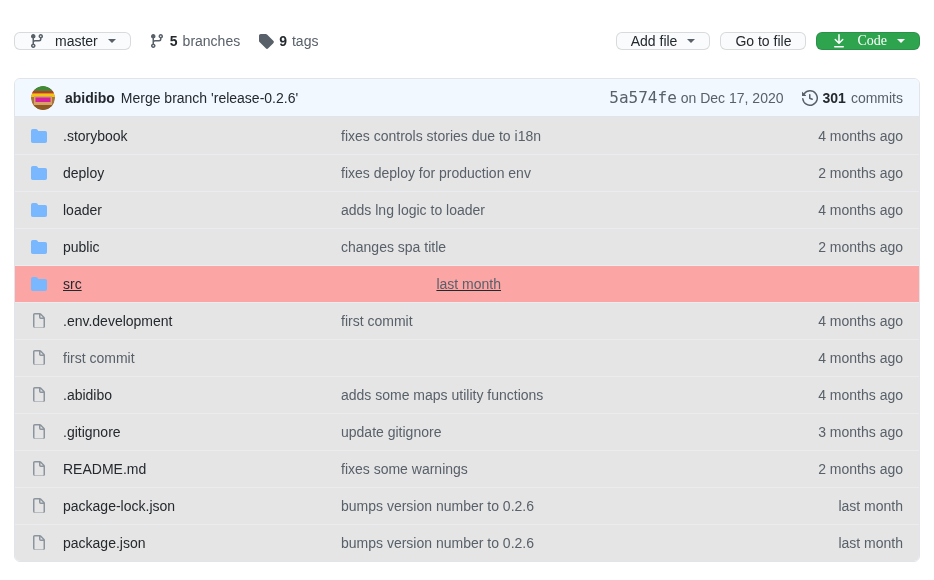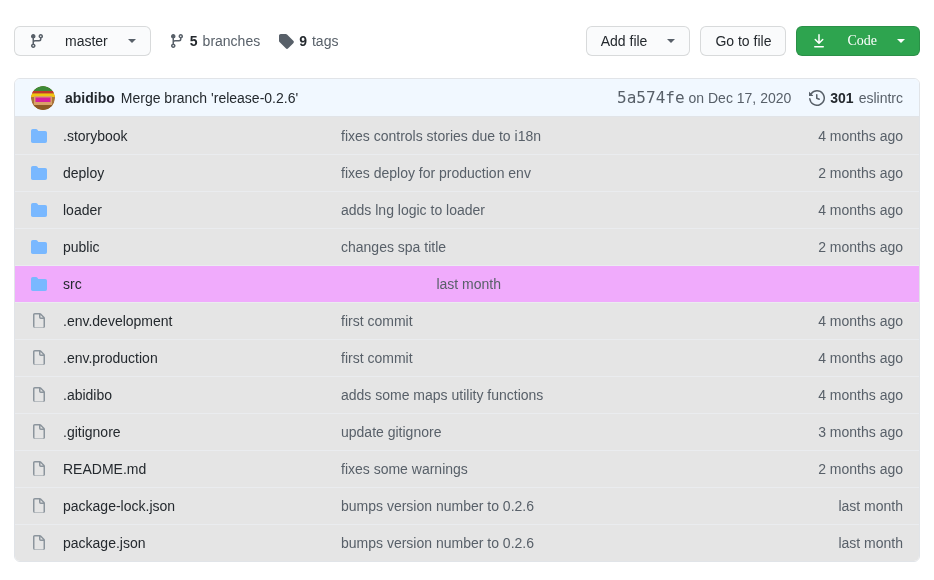--- a/index.html
+++ b/index.html
@@ -4,21 +4,21 @@
 <style>
   * { margin: 0; padding: 0; box-sizing: border-box; }
   html, body { width: 934px; height: 580px; background: #ffffff;
     font-family: "Liberation Sans", "DejaVu Sans", sans-serif;
     font-size: 14px; color: #24292e; }
   .page { padding: 24px 14px 0 14px; }
 
   
   .toolbar { display: flex; align-items: center; justify-content: space-between; height: 34px; }
   .toolbar-left, .toolbar-right { display: flex; align-items: center; }
-  .btn { display: inline-flex; align-items: center; gap: 20px; height: 30px;
+  .btn { display: inline-flex; align-items: center; gap: 10px; height: 18px;
     padding: 0 14px; border: 1px solid rgba(27,31,35,.15); border-radius: 6px;
     background: #fafbfc; color: #24292e; font-size: 14px; cursor: pointer; white-space: nowrap; }
   .btn svg { fill: #586069; }
   .caret { width: 0; height: 0; border-left: 4px solid transparent;
     border-right: 4px solid transparent; border-top: 4px solid #586069; display: inline-block; }
   .btn-primary { background: #2ea44f; border-color: rgba(27,31,35,.15); color: #ffffff; font-weight: 500; font-family: Liberation Serif, serif; }
   .btn-primary svg { fill: #ffffff; }
   .btn-primary .caret { border-top-color: #ffffff; }
   .meta-link { display: inline-flex; align-items: center; gap: 5px; margin-left: 18px;
     color: #586069; text-decoration: none; cursor: pointer; }
@@ -38,21 +38,21 @@
   .commit-hash { font-family: "DejaVu Sans Mono", "Liberation Mono", monospace;
     font-size: 16px; color: #586069; cursor: pointer; }
   .commit-date { margin-left: 4px; white-space: nowrap; }
   .commit-history { display: inline-flex; align-items: center; gap: 5px; margin-left: 18px; cursor: pointer; }
   .commit-history svg { fill: #586069; }
   .commit-history .num { font-weight: 700; color: #24292e; }
 
   .row { display: flex; align-items: center; height: 37px; padding: 0 16px;
     border-top: 1px solid #eaecef; background: #e5e5e5; cursor: pointer; }
   .row:first-of-type { border-top: none; }
-  .row.highlight { background: #f0abfc; }
+  .row.highlight { background: #fca5a5; text-decoration: underline; }
   .cell-icon { width: 16px; margin-right: 16px; display: flex; align-items: center; flex: none; }
   .icon-folder { fill: #79b8ff; }
   .icon-file { fill: #8c959d; }
   .cell-name { width: 278px; flex: none; color: #24292e; white-space: nowrap;
     overflow: hidden; text-overflow: ellipsis; }
   .cell-msg { flex: 1; color: #586069; white-space: nowrap; overflow: hidden; text-overflow: ellipsis; }
   .cell-age { width: 160px; flex: none; text-align: right; color: #586069; white-space: nowrap; }
 </style>
 </head>
 <body>
@@ -132,21 +132,21 @@
       <span class="commit-right">
         <span class="commit-hash">5a574fe</span>
         <span class="commit-date">on Dec 17, 2020</span>
         <span class="commit-history">
           <span style="display:inline-flex">
             <svg width="16" height="16" viewBox="0 0 16 16">
                 <path d="M1.643 3.143L.427 1.927A.25.25 0 000 2.104V5.75c0 .138.112.25.25.25h3.646a.25.25 0 00.177-.427L2.715 4.215a6.5 6.5 0 11-1.18 4.458.75.75 0 10-1.493.154 8.001 8.001 0 101.6-5.684zM7.75 4a.75.75 0 01.75.75v2.992l2.028.812a.75.75 0 01-.557 1.392l-2.5-1A.75.75 0 017 8.25v-3.5A.75.75 0 017.75 4z"></path>
               </svg>
           </span>
           <span class="num">301</span>
-          <span>eslintrc</span>
+          <span>commits</span>
         </span>
       </span>
     </div>
     <div id="rows">
   <div class="row">
     <span class="cell-icon">
       <svg class="icon-folder" width="16" height="16" viewBox="0 0 16 16">
               <path d="M1.75 1A1.75 1.75 0 000 2.75v10.5C0 14.216.784 15 1.75 15h12.5A1.75 1.75 0 0016 13.25v-8.5A1.75 1.75 0 0014.25 3H7.5a.25.25 0 01-.2-.1l-.9-1.2C6.07 1.26 5.55 1 5 1H1.75z"></path>
             </svg>
 
@@ -215,21 +215,20 @@
     <span class="cell-age">4 months ago</span>
   </div>
 
   <div class="row">
     <span class="cell-icon">
 
       <svg class="icon-file" width="16" height="16" viewBox="0 0 16 16">
               <path d="M3.75 1.5a.25.25 0 00-.25.25v12.5c0 .138.112.25.25.25h8.5a.25.25 0 00.25-.25V6H9.75A1.75 1.75 0 018 4.25V1.5H3.75zm5.75.56v2.19c0 .138.112.25.25.25h2.19L9.5 2.06zM2 1.75C2 .784 2.784 0 3.75 0h5.086c.464 0 .909.184 1.237.513l3.414 3.414c.329.328.513.773.513 1.237v8.586A1.75 1.75 0 0112.25 15h-8.5A1.75 1.75 0 012 13.25V1.75z"></path>
             </svg>
     </span>
-    <span class="cell-name">.env.production</span>
     <span class="cell-msg">first commit</span>
     <span class="cell-age">4 months ago</span>
   </div>
 
   <div class="row">
     <span class="cell-icon">
 
       <svg class="icon-file" width="16" height="16" viewBox="0 0 16 16">
               <path d="M3.75 1.5a.25.25 0 00-.25.25v12.5c0 .138.112.25.25.25h8.5a.25.25 0 00.25-.25V6H9.75A1.75 1.75 0 018 4.25V1.5H3.75zm5.75.56v2.19c0 .138.112.25.25.25h2.19L9.5 2.06zM2 1.75C2 .784 2.784 0 3.75 0h5.086c.464 0 .909.184 1.237.513l3.414 3.414c.329.328.513.773.513 1.237v8.586A1.75 1.75 0 0112.25 15h-8.5A1.75 1.75 0 012 13.25V1.75z"></path>
             </svg>

